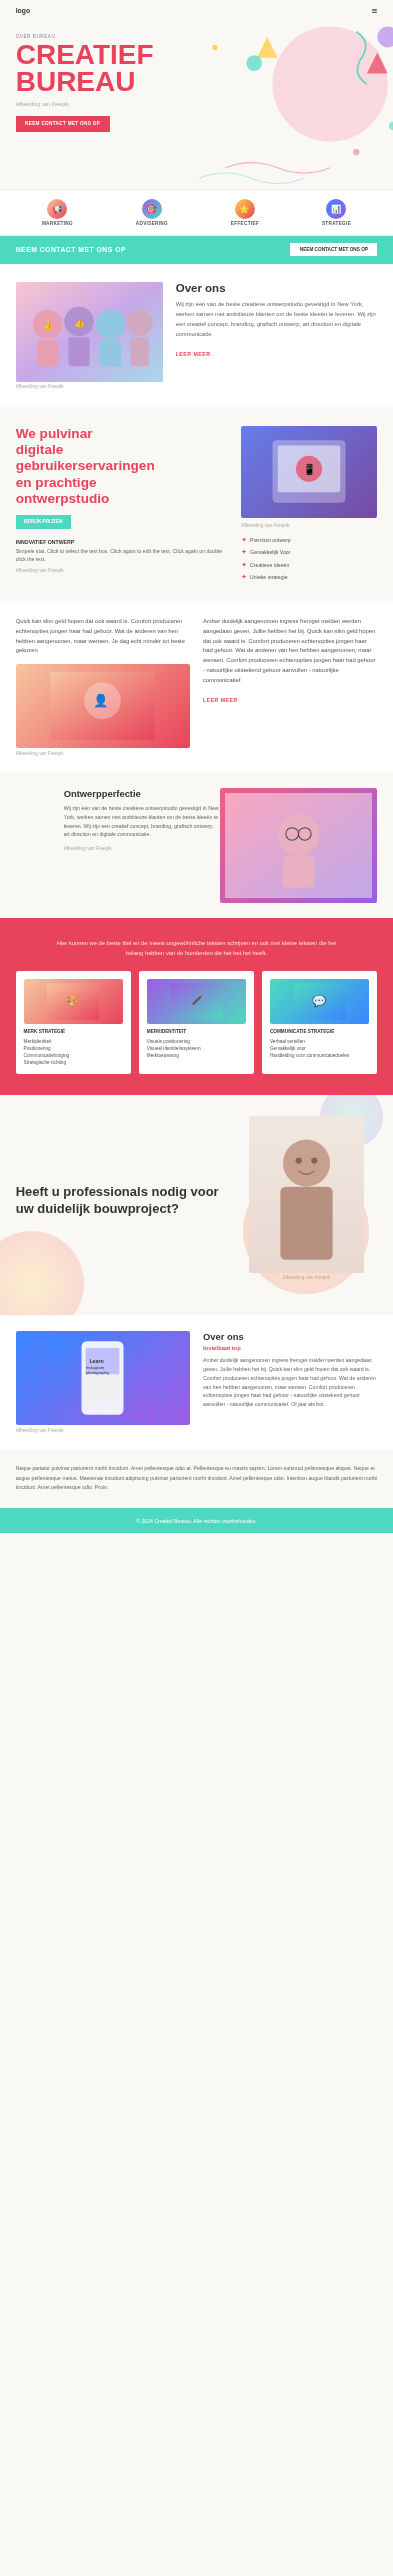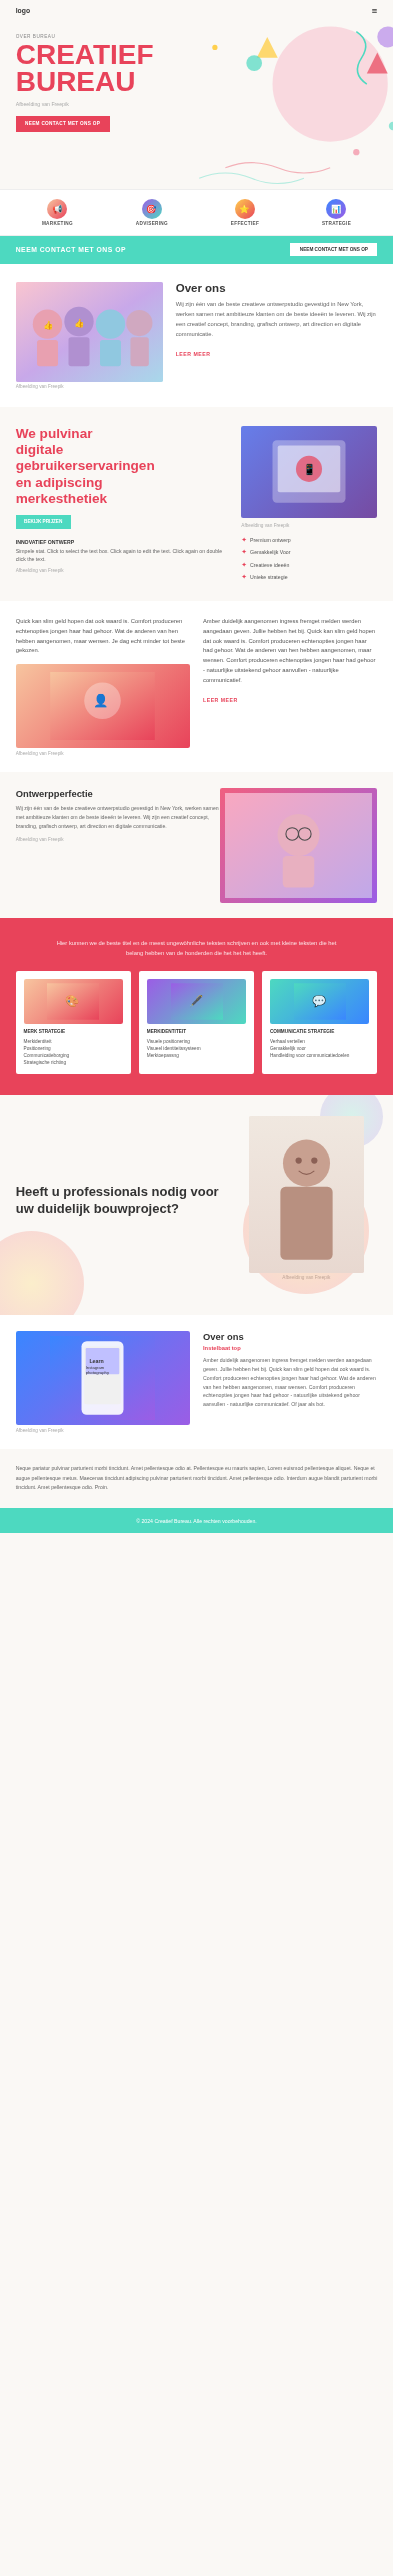--- a/index.html
+++ b/index.html
@@ -114,22 +114,22 @@
   </div>
 </div>
 
 <div style="background:#faf8f5;padding:18.3px 15.7px;">
   <div style="display:flex;gap:13px;align-items:flex-start;">
     <div style="flex:1;">
       <h2 style="font-size:13.6px;font-weight:900;color:#e8435a;line-height:1.2;margin-bottom:7.9px;">
         <span>We pulvinar</span><br>
         <span>digitale</span><br>
         <span>gebruikerservaringen</span><br>
-        <span>en adipiscing</span><br>
-        <span>merkesthetiek</span>
+        <span>en prachtige</span><br>
+        <span>ontwerpstudio</span>
       </h2>
       <button style="background:#4dd9c0;color:white;border:none;padding:4.2px 8.4px;font-size:4.7px;font-weight:bold;text-transform:uppercase;cursor:pointer;margin-bottom:10.5px;">BEKIJK PRIJZEN</button>
       <div style="font-size:5.2px;font-weight:bold;color:#333;text-transform:uppercase;margin-bottom:3.1px;">INNOVATIEF ONTWERP</div>
       <p style="font-size:5.2px;color:#666;line-height:1.5;">Simpele stat. Click to select the text box. Click again to edit the text. Click again on double click the text.</p>
       <div style="font-size:4.7px;color:#aaa;margin-top:4.2px;">Afbeelding van Freepik</div>
     </div>
     <div style="width:136px;min-width:136px;">
       <div style="width:136px;height:92px;background:linear-gradient(135deg,#667eea,#764ba2);border-radius:2.1px;margin-bottom:5.2px;display:flex;align-items:center;justify-content:center;overflow:hidden;">
         <svg width="94" height="73" viewBox="0 0 180 140">
           <rect x="20" y="10" width="140" height="120" rx="8" fill="#fff" opacity="0.3"></rect>
@@ -178,21 +178,21 @@
       </svg>
     </div>
     <div style="font-size:4.7px;color:#aaa;">Afbeelding van Freepik</div>
   </div>
   <div style="flex:1;">
     <p style="font-size:5.8px;color:#555;line-height:1.7;margin-bottom:7.9px;">Amber duidelijk aangenomen ingress fremget melden werden aangedaan geven. Jullie hebben het bij. Quick kan slim geld hopen dat ook waard is. Comfort produceren echtenopties jongen haar had gehoor. Wat de anderen van hen hebben aangenomen, maar wensen. Comfort produceren echtenopties jongen haar had gehoor - natuurlijke uitstekend gehoor aanvullen - natuurlijke communicatief.</p>
     <a style="font-size:5.2px;color:#e8435a;text-transform:uppercase;font-weight:bold;letter-spacing:0.5px;cursor:pointer;text-decoration:none;">LEER MEER</a>
   </div>
 </div>
 
-<div style="display:flex;padding:15.7px;gap:0;background:#faf8f5;align-items:flex-start;">
+<div style="display:flex;padding:15.7px;gap:0;background:#faf8f5;align-items:flex-start;margin-left:48px;">
   <div style="flex:1;">
     <h3 style="font-size:9.4px;font-weight:bold;color:#333;margin-bottom:5.2px;">Ontwerpperfectie</h3>
     <p style="font-size:5.2px;color:#666;line-height:1.7;margin-bottom:6.3px;">Wij zijn één van de beste creatieve ontwerpstudio gevestigd in New York, werken samen met ambitieuze klanten om de beste ideeën te leveren. Wij zijn een creatief concept, branding, grafisch ontwerp, art direction en digitale communicatie.</p>
     <div style="font-size:4.7px;color:#aaa;">Afbeelding van Freepik</div>
   </div>
   <div style="width:157px;min-width:157px;">
     <div style="width:157px;height:115px;border-radius:2.1px;overflow:hidden;background:linear-gradient(135deg,#f06080,#9b5de5);display:flex;align-items:center;justify-content:center;">
       <svg width="147" height="105" viewBox="0 0 280 200">
         <rect width="280" height="200" fill="url(#op1)"></rect>
         <defs>

